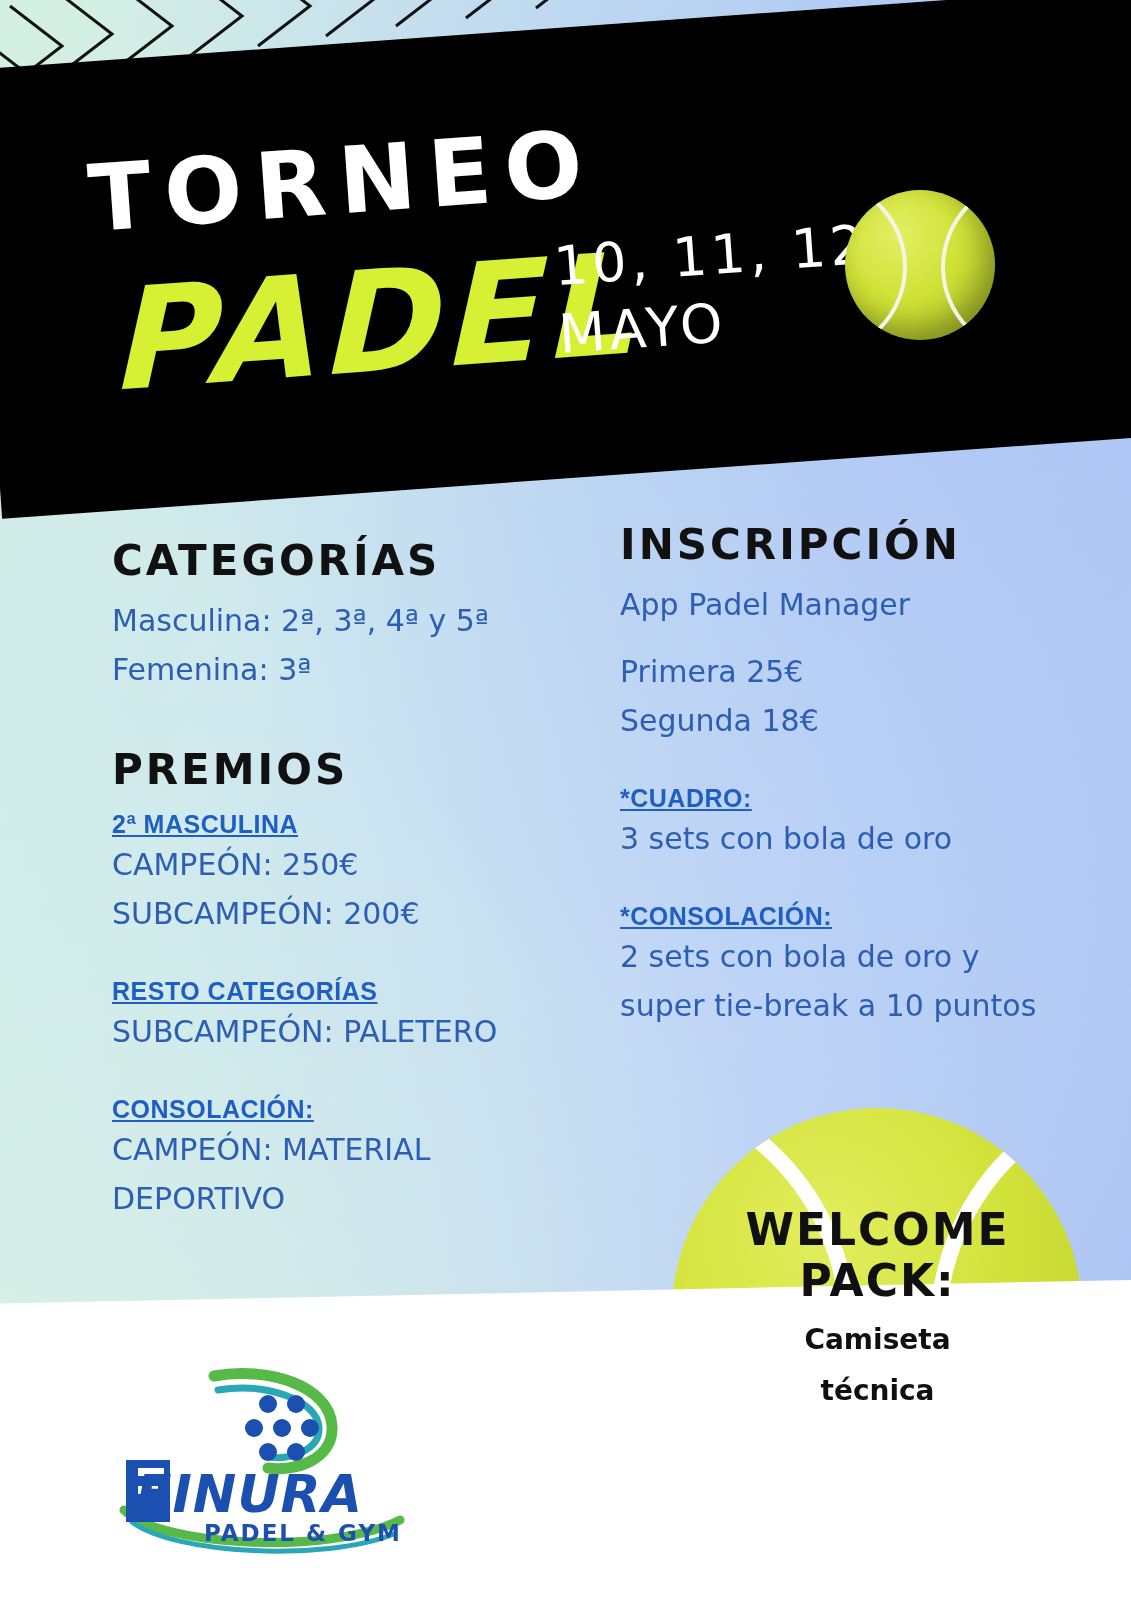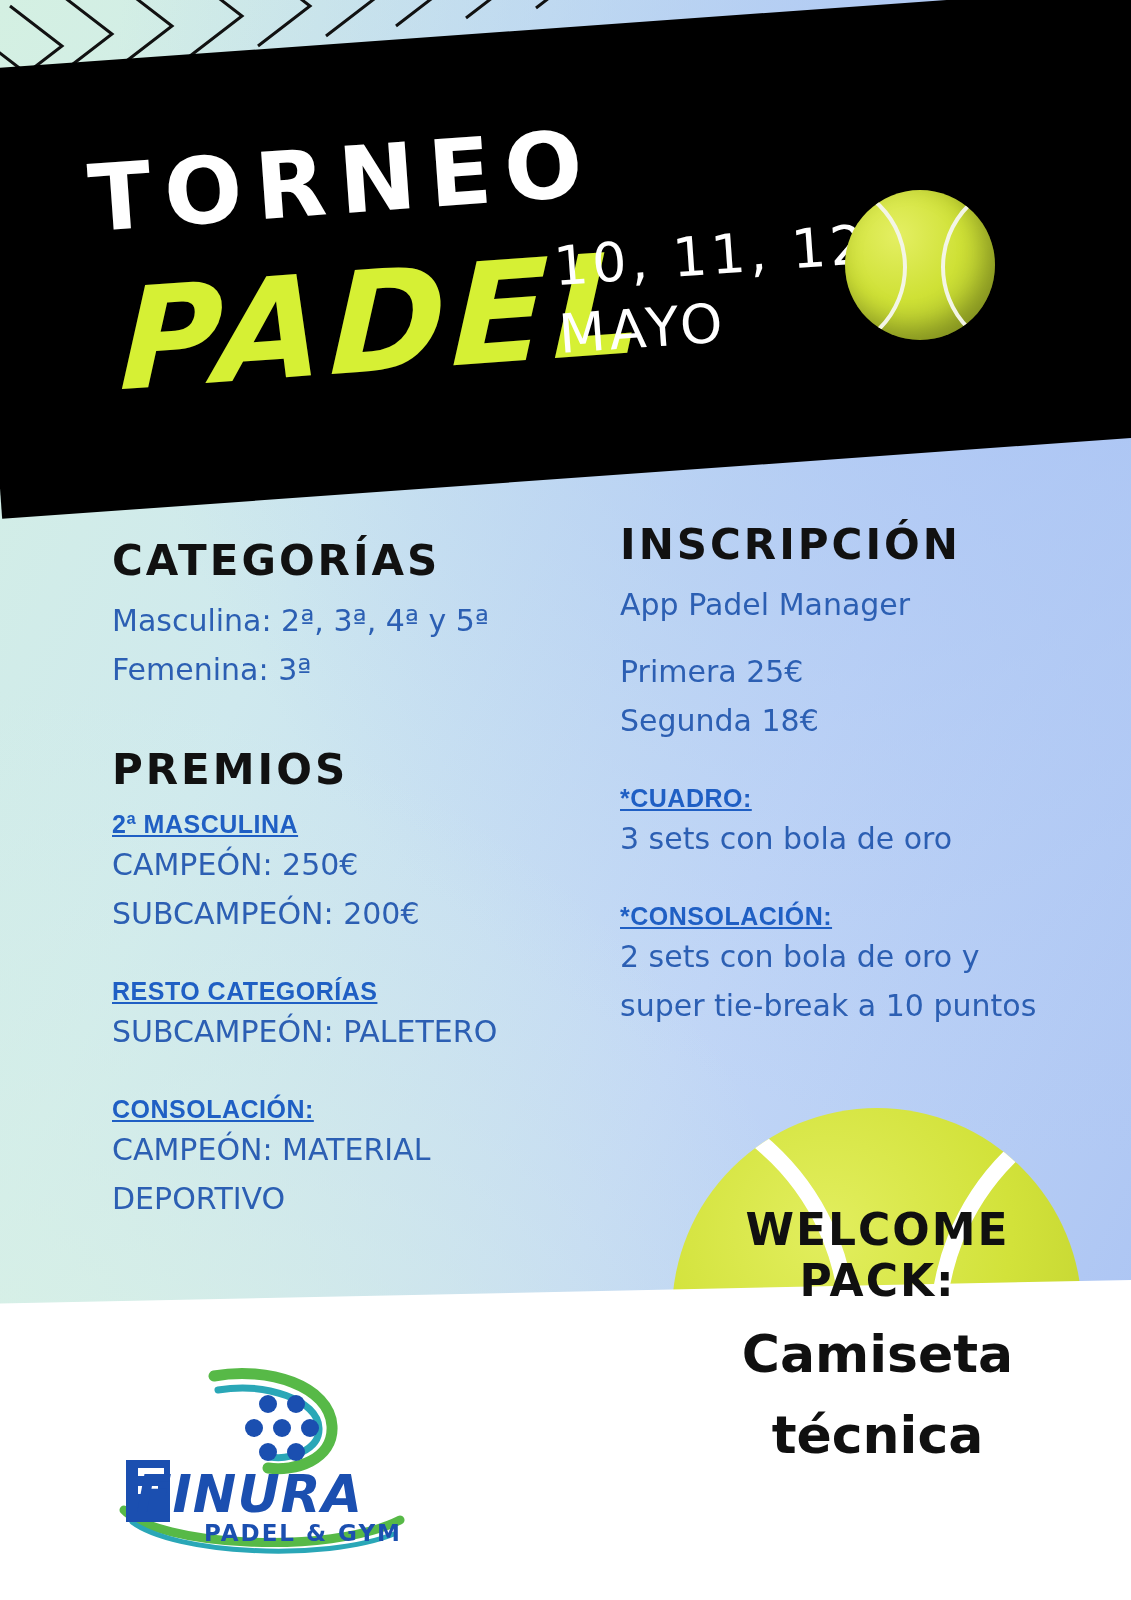--- a/index.html
+++ b/index.html
@@ -219,21 +219,21 @@
     font-family: "DejaVu Sans", sans-serif;
     font-size: 44px;
     font-weight: 700;
     letter-spacing: 2px;
     color: #101010;
     line-height: 1.15;
   }
   .welcome-sub {
     margin-top: 16px;
     font-family: "DejaVu Sans", sans-serif;
-    font-size: 52px;
+    font-size: 28px;
     font-weight: 700;
     color: #101010;
     line-height: 1.25;
   }
 
   
   .logo {
     position: absolute;
     left: 118px;
     bottom: 40px;

